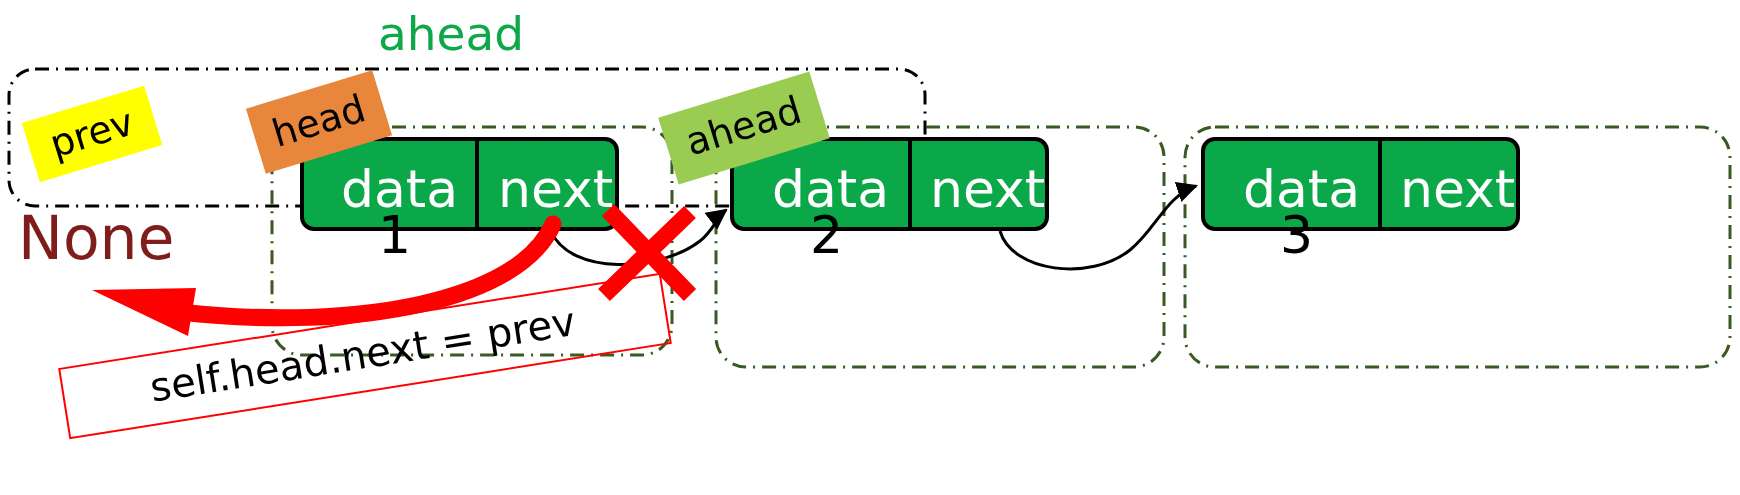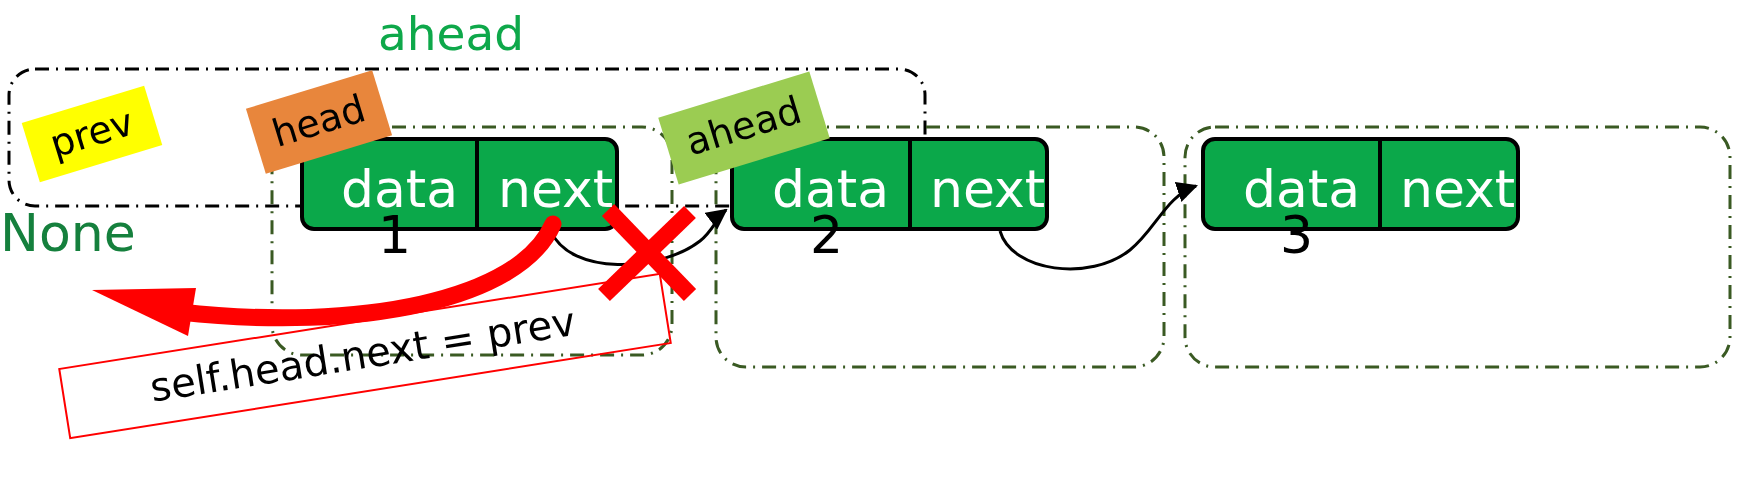--- a/index.html
+++ b/index.html
@@ -28,23 +28,23 @@
 
   
   .update-label {
     left: 378px; top: 6px;
     font-size: 47px;
     color: #0EA84A;
     letter-spacing: 0px;
     white-space: nowrap;
   }
   .none-label {
-    left: 0; top: 203px;
-    font-size: 52px;
-    color: #15803d;
+    left: 18px; top: 203px;
+    font-size: 60px;
+    color: #7f1d1d;
     white-space: nowrap;
   }
 
   
   .cell-text {
     position: absolute;
     color: #ffffff;
     font-size: 52px;
     white-space: nowrap;
     line-height: 1;

